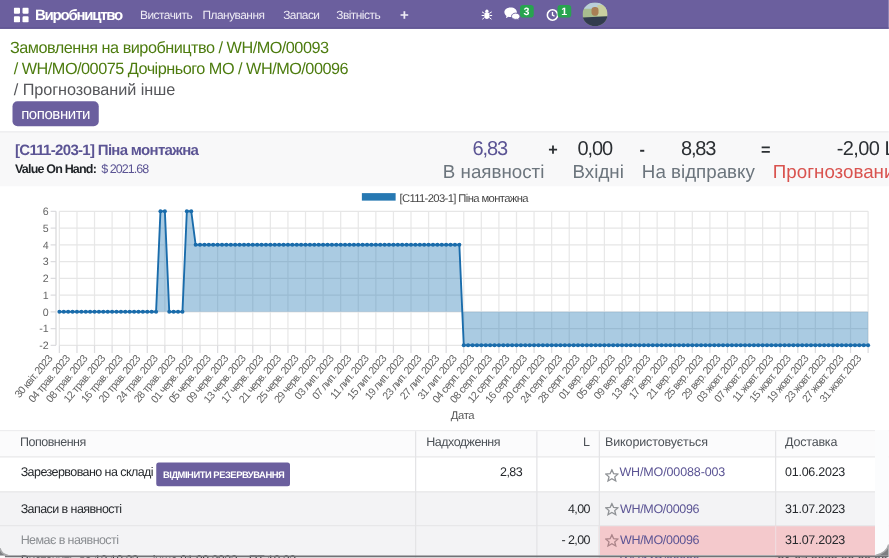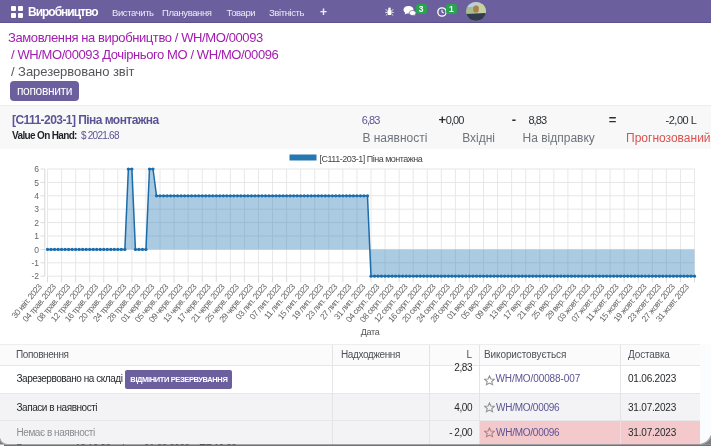--- a/index.html
+++ b/index.html
@@ -4,28 +4,28 @@
 * { margin:0; padding:0; box-sizing:border-box; }
 html,body { width:711px; height:446px; overflow:hidden; background:#fff;
   font-family:"Liberation Sans", sans-serif; }
 .abs { position:absolute; }
 #nav { position:absolute; left:0; top:0; width:711px; height:23px; background:#6b5f9e;
   border-bottom:1px solid #5d5290; color:#fff; }
 #nav .brand { position:absolute; left:28px; top:5px; font-size:12px; font-weight:bold; letter-spacing:-1px; }
 #nav .mi { position:absolute; top:6.5px; font-size:9.5px; letter-spacing:-0.4px; color:#eeebf5; }
 .badge { position:absolute; background:#27a44f; color:#fff; font-size:8.5px; font-weight:bold;
   border-radius:2.5px; padding:0 3px; line-height:10px; height:10px; }
-.bc { position:absolute; left:8px; font-size:13px; letter-spacing:-0.4px; color:#a21caf; white-space:nowrap; }
+.bc { position:absolute; left:8px; font-size:13px; letter-spacing:-0.4px; color:#4d7c0f; white-space:nowrap; }
 .bc.grey { color:#55565a; }
 .btnrep { position:absolute; left:10px; top:80.5px; width:69px; height:20px; background:#6b5f9e;
   color:#fff; font-size:12px; letter-spacing:-0.35px; text-align:center; line-height:20px; border-radius:4px; }
 #band { position:absolute; left:0; top:105px; width:711px; height:44px; background:#f8f8f9;
   border-top:1px solid #ececee; }
-.num { position:absolute; top:7px; font-size:11px; letter-spacing:-0.9px; color:#2b2f33; text-align:center; line-height:14px; }
-.lbl { position:absolute; top:26.5px; font-size:12px; color:#6c757d; text-align:center; line-height:10px; }
+.num { position:absolute; top:7px; font-size:16px; letter-spacing:-0.9px; color:#2b2f33; text-align:right; line-height:14px; }
+.lbl { position:absolute; top:26.5px; font-size:15px; color:#6c757d; text-align:center; line-height:10px; }
 .op  { position:absolute; top:6.5px; font-size:13px; color:#2b2f33; font-weight:bold; text-align:center; width:20px; line-height:14px; }
 #tbl { position:absolute; left:0; top:344px; width:711px; }
 .th { position:absolute; font-size:10px; letter-spacing:-0.4px; color:#4c5157; }
 .td { position:absolute; font-size:10px; letter-spacing:-0.45px; color:#26292d; white-space:nowrap; }
 .lnk { color:#5b5494; letter-spacing:-0.25px; }
 .vline { position:absolute; width:1px; background:#e4e4e6; }
 .hline { position:absolute; height:1px; background:#e7e7e9; left:0; width:711px; }
 </style></head>
 <body>
 
@@ -34,21 +34,21 @@
     <g fill="#fff">
         <rect x="0" y="0" width="5" height="5" rx="1"></rect>
         <rect x="7" y="0" width="5" height="5" rx="1"></rect>
     <rect x="0" y="7" width="5" height="5" rx="1"></rect>
         <rect x="7" y="7" width="5" height="5" rx="1"></rect>
       </g>
   </svg>
   <span class="brand">Виробництво</span>
   <span class="mi" style="left:112px">Вистачить</span>
   <span class="mi" style="left:162px">Планування</span>
-  <span class="mi" style="left:226.5px">Товари</span>
+  <span class="mi" style="left:226.5px">Запаси</span>
   <span class="mi" style="left:269px">Звітність</span>
   <span class="mi" style="left:320px;font-weight:bold;font-size:12px;top:5px;letter-spacing:0">+</span>
   <svg class="abs" style="left:385px;top:7px" width="9" height="9" viewBox="0 0 9 9">
     <g fill="#fff">
         <ellipse cx="4.5" cy="5.4" rx="2.1" ry="2.7"></ellipse>
         <circle cx="4.5" cy="1.9" r="1.3"></circle>
       </g>
     <g stroke="#fff" stroke-width="0.8" fill="none">
         <path d="M2.6 3.7 L0.6 2.5 M2.3 5.4 L0.2 5.4 M2.6 7 L0.8 8.4 M6.4 3.7 L8.4 2.5 M6.7 5.4 L8.8 5.4 M6.4 7 L8.2 8.4"></path>
       </g>
@@ -73,22 +73,22 @@
       <rect width="20" height="19" fill="#a8bd8f"></rect>
       <rect y="0" width="20" height="5" fill="#b9cfd9"></rect>
       <rect x="12" y="2" width="8" height="9" fill="#c9cf9f"></rect>
       <path d="M0 12 L20 11 L20 19 L0 19 Z" fill="#323c4e"></path>
       <rect x="7.2" y="3.5" width="5.6" height="7" rx="2.5" fill="#a97f55"></rect>
     </g>
   </svg>
 </div>
 
 <div class="bc" style="top:29.5px">Замовлення на виробництво / WH/MO/00093</div>
-<div class="bc" style="top:46.5px;left:11px">/ WH/MO/00093 Дочірнього МО / WH/MO/00096</div>
-<div class="bc grey" style="top:63.5px;left:11px;letter-spacing:-0.05px">/ Зарезервовано звіт</div>
+<div class="bc" style="top:46.5px;left:11px">/ WH/MO/00075 Дочірнього МО / WH/MO/00096</div>
+<div class="bc grey" style="top:63.5px;left:11px;letter-spacing:-0.05px">/ Прогнозований інше</div>
 <div class="btnrep">поповнити</div>
 
 <div id="band">
   <div class="abs" style="left:12px;top:6.5px;font-size:12px;font-weight:bold;letter-spacing:-0.55px;color:#5b5494">[C111-203-1] Піна монтажна</div>
   <div class="abs" style="left:12px;top:23.8px;font-size:10px;letter-spacing:-0.65px;color:#1f2327;font-weight:bold">Value On Hand: <span style="color:#5b5494;font-weight:normal;letter-spacing:-0.75px">&nbsp;$ 2021.68</span></div>
   <div class="num" style="left:335.6px;width:70px;color:#5b5494">6,83</div>
   <div class="lbl" style="left:344.9px;width:100px">В наявності</div>
   <div class="op" style="left:432.3px">+</div>
   <div class="num" style="left:419.6px;width:70px">0,00</div>
   <div class="lbl" style="left:428.6px;width:100px">Вхідні</div>
@@ -485,25 +485,25 @@
   <div class="hline" style="top:75.5px"></div>
   <div class="hline" style="top:99.5px"></div>
   <div class="th" style="left:16px;top:5px">Поповнення</div>
   <div class="th" style="left:341px;top:5px">Надходження</div>
   <div class="th" style="left:430px;top:5px;width:42px;text-align:right;letter-spacing:0">L</div>
   <div class="th" style="left:484px;top:5px;letter-spacing:-0.1px">Використовується</div>
   <div class="th" style="left:628px;top:5px;letter-spacing:-0.15px">Доставка</div>
 
   <div class="td" style="left:16.5px;top:29px">Зарезервовано на складі</div>
   <div class="abs" style="left:125.4px;top:26px;width:107px;height:19px;background:#6b5f9e;border-radius:2px;color:#fff;font-size:7.5px;font-weight:bold;text-align:center;line-height:19px;letter-spacing:-0.37px">ВІДМІНИТИ РЕЗЕРВУВАННЯ</div>
-  <div class="td" style="left:400px;top:18px;width:72px;text-align:right">2,83</div>
+  <div class="td" style="left:400px;top:29px;width:72px;text-align:left">2,83</div>
   <svg class="abs" style="left:483.8px;top:31.3px" width="11" height="11" viewBox="0 0 11 11">
       <path d="M5.5 0.9 L6.9 4.0 10.3 4.3 7.8 6.5 8.6 9.8 5.5 8.0 2.4 9.8 3.2 6.5 0.7 4.3 4.1 4.0 Z" fill="none" stroke="#8f9296" stroke-width="1.05"></path>
     </svg>
-  <div class="td lnk" style="left:495.5px;top:29px;letter-spacing:-0.1px">WH/MO/00088-007</div>
+  <div class="td lnk" style="left:495.5px;top:29px;letter-spacing:-0.1px">WH/MO/00088-003</div>
   <div class="td" style="left:628px;top:29px;letter-spacing:-0.2px">01.06.2023</div>
 
   <div class="td" style="left:16.5px;top:58px">Запаси в наявності</div>
   <div class="td" style="left:400px;top:58px;width:72px;text-align:right">4,00</div>
   <svg class="abs" style="left:483.8px;top:57.6px" width="11" height="11" viewBox="0 0 11 11">
       <path d="M5.5 0.9 L6.9 4.0 10.3 4.3 7.8 6.5 8.6 9.8 5.5 8.0 2.4 9.8 3.2 6.5 0.7 4.3 4.1 4.0 Z" fill="none" stroke="#8f9296" stroke-width="1.05"></path>
     </svg>
   <div class="td lnk" style="left:496px;top:58px">WH/MO/00096</div>
   <div class="td" style="left:628px;top:58px;letter-spacing:-0.2px">31.07.2023</div>
 

